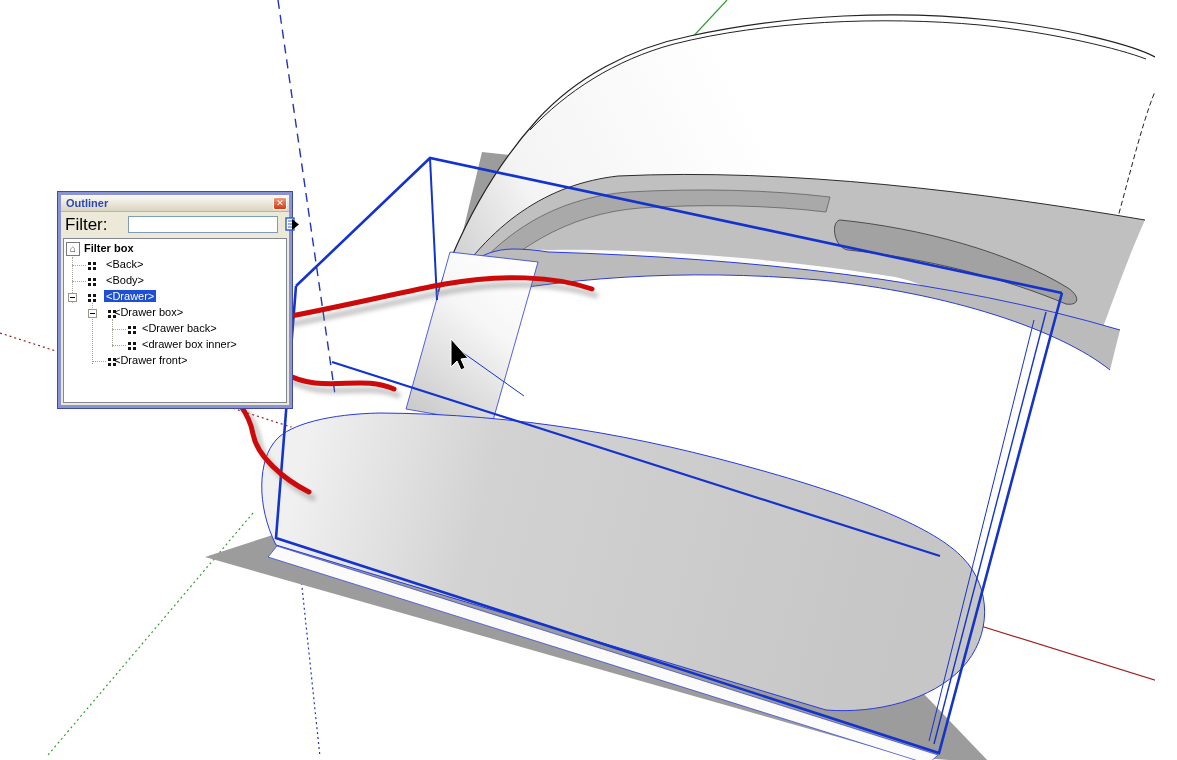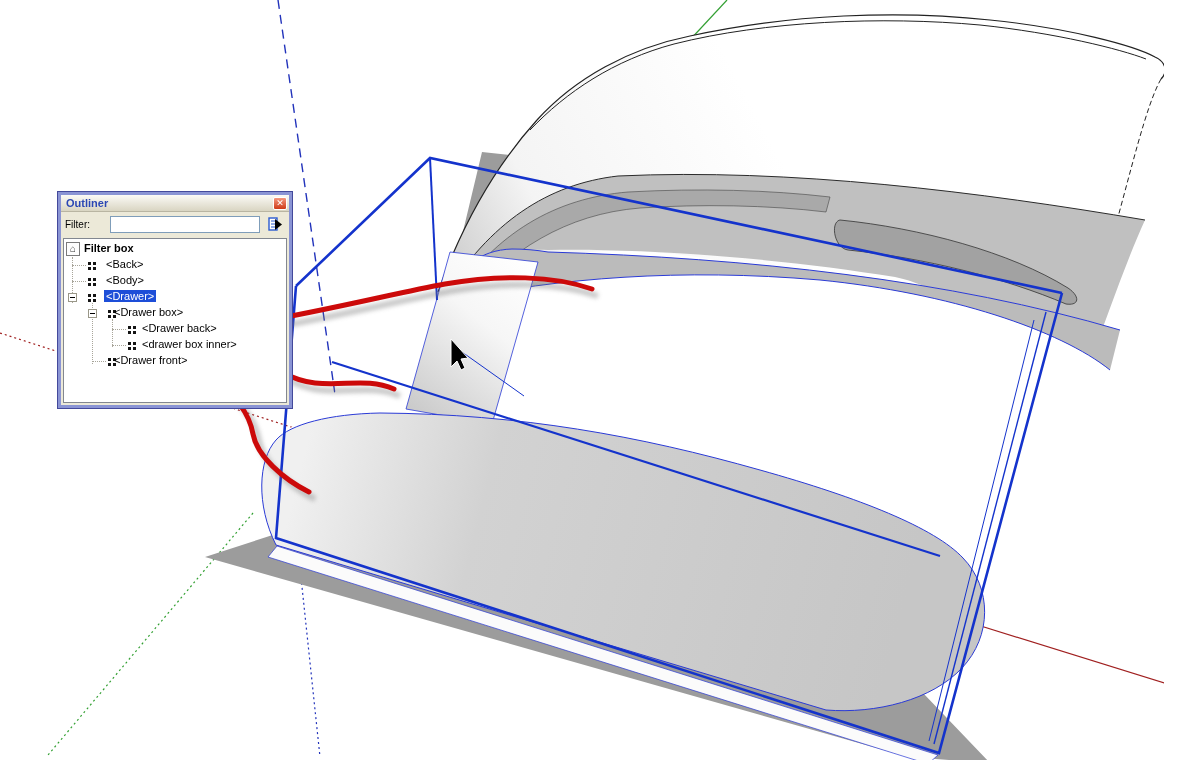--- a/index.html
+++ b/index.html
@@ -1,31 +1,31 @@
 <!DOCTYPE html>
 <html><head>
 <meta charset="utf-8">
 <style>
   html,body{margin:0;padding:0;background:#fff;}
   #stage{position:relative;width:1155px;height:760px;overflow:hidden;background:#fff;
-         font-family:"Liberation Sans","DejaVu Sans",sans-serif;padding-left:9px;}
+         font-family:"Liberation Sans","DejaVu Sans",sans-serif;}
   #scene{position:absolute;left:0;top:0;}
 
   
   #outliner{position:absolute;left:58px;top:192px;width:234px;height:216px;box-sizing:border-box;
             border:3px solid #8a94d4;box-shadow:0 0 0 1px #43499b;background:#ece9d8;}
   #ol-title{height:16px;display:flex;align-items:center;justify-content:space-between;
             background:linear-gradient(#fbfaf6,#d9d5c2);border-bottom:1px solid #b9b5a2;
             padding:0 2px 0 5px;}
   #ol-title .t{font-size:11px;font-weight:bold;color:#2b47b4;line-height:14px;}
   #ol-close{width:14px;height:13px;border:1px solid #fff;border-radius:2px;box-sizing:border-box;
             background:linear-gradient(#f4977e,#cf3a17);color:#fff;font-size:9px;line-height:11px;
             text-align:center;font-weight:bold;cursor:default;}
   #ol-filter{height:25px;display:flex;align-items:center;padding:0 4px;}
-  #ol-filter .lbl{font-size:10px;color:#000;margin-right:20px;}
+  #ol-filter .lbl{font-size:17px;color:#000;margin-right:20px;}
   #ol-filter input{width:150px;height:17px;box-sizing:border-box;border:1px solid #7f9db9;
                    font-size:11px;padding:1px 3px;background:#fff;outline:none;}
   #ol-arrow{margin-left:6px;width:20px;height:19px;display:flex;align-items:center;justify-content:center;}
   #ol-tree{position:absolute;left:2px;right:2px;top:43px;bottom:2px;background:#fff;
            border:1px solid #828790;overflow:hidden;padding-top:2px;}
   .trow{position:relative;height:16px;}
   .trow .lbl{position:absolute;top:1px;font-size:11px;color:#000;white-space:nowrap;padding:0 2px;}
   .trow.root .lbl{font-weight:bold;}
   .trow .lbl.sel{background:#1d4ed8;color:#fff;}
   .homeicon{position:absolute;left:2px;top:1px;width:12px;height:12px;border:1px solid #7a7a7a;

